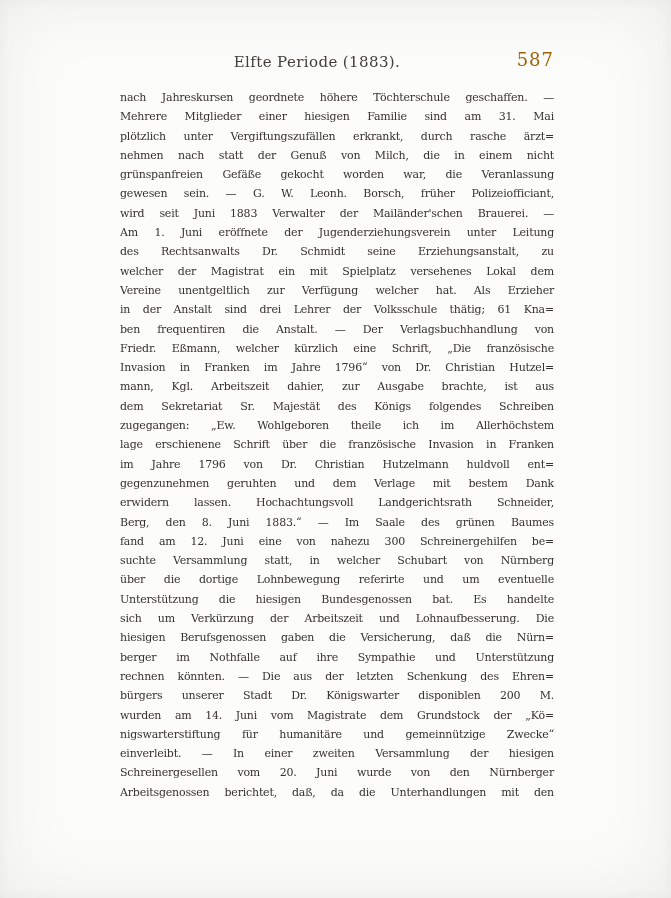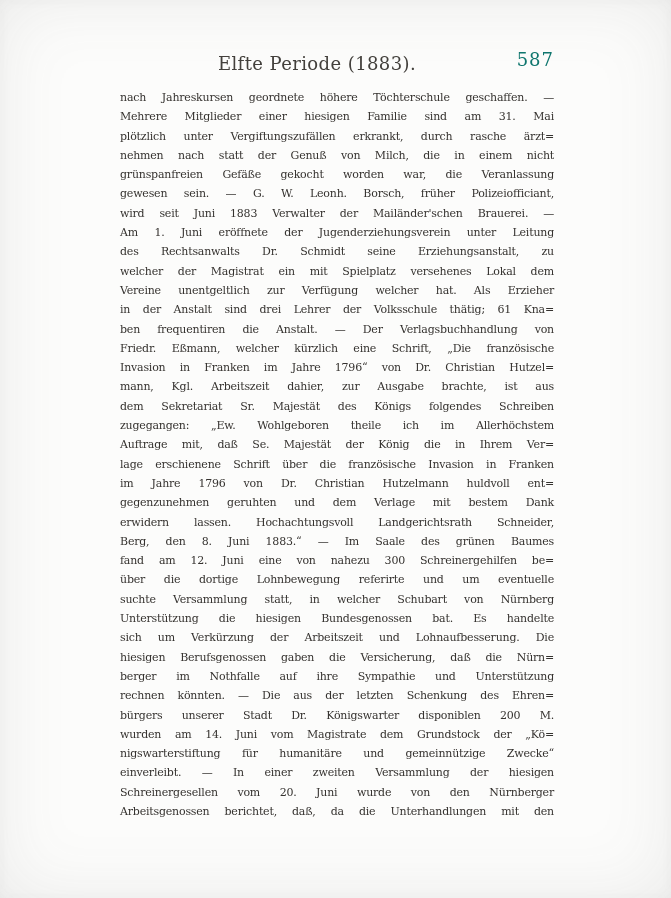--- a/index.html
+++ b/index.html
@@ -16,30 +16,30 @@
     pointer-events: none;
   }
   .page-header {
     position: absolute;
     left: 120px; top: 53px; width: 434px; height: 20px;
   }
   .running-title {
     position: absolute;
     left: 0; right: 40px;
     text-align: center;
-    font-size: 18px;
+    font-size: 15px;
     letter-spacing: 0.4px;
     color: #43403c;
   }
   .page-number {
     position: absolute;
     right: 0; top: -4px;
     font-size: 18px;
     letter-spacing: 1px;
-    color: #0f766e;
+    color: #a16207;
   }
   .text-block {
     position: absolute;
     left: 120px; top: 88px; width: 434px;
     color: #35322f;
   }
   .text-line {
     font-size: 11px;
     letter-spacing: -0.2px;
     line-height: 19.3px;
@@ -72,29 +72,28 @@
     <div class="text-line">des Rechtsanwalts Dr. Schmidt seine Erziehungsanstalt, zu</div>
     <div class="text-line">welcher der Magistrat ein mit Spielplatz versehenes Lokal dem</div>
     <div class="text-line">Vereine unentgeltlich zur Verfügung welcher hat. Als Erzieher</div>
     <div class="text-line">in der Anstalt sind drei Lehrer der Volksschule thätig; 61 Kna=</div>
     <div class="text-line">ben frequentiren die Anstalt. — Der Verlagsbuchhandlung von</div>
     <div class="text-line">Friedr. Eßmann, welcher kürzlich eine Schrift, „Die französische</div>
     <div class="text-line">Invasion in Franken im Jahre 1796“ von Dr. Christian Hutzel=</div>
     <div class="text-line">mann, Kgl. Arbeitszeit dahier, zur Ausgabe brachte, ist aus</div>
     <div class="text-line">dem Sekretariat Sr. Majestät des Königs folgendes Schreiben</div>
     <div class="text-line">zugegangen: „Ew. Wohlgeboren theile ich im Allerhöchstem</div>
-    <div class="text-line">Auftrage mit, daß Se. Majestät der König die in Ihrem Ver=</div>
     <div class="text-line">lage erschienene Schrift über die französische Invasion in Franken</div>
     <div class="text-line">im Jahre 1796 von Dr. Christian Hutzelmann huldvoll ent=</div>
     <div class="text-line">gegenzunehmen geruhten und dem Verlage mit bestem Dank</div>
     <div class="text-line">erwidern lassen. Hochachtungsvoll Landgerichtsrath Schneider,</div>
     <div class="text-line">Berg, den 8. Juni 1883.“ — Im Saale des grünen Baumes</div>
     <div class="text-line">fand am 12. Juni eine von nahezu 300 Schreinergehilfen be=</div>
+    <div class="text-line">suchte Versammlung statt, in welcher Schubart von Nürnberg</div>
     <div class="text-line">über die dortige Lohnbewegung referirte und um eventuelle</div>
-    <div class="text-line">suchte Versammlung statt, in welcher Schubart von Nürnberg</div>
     <div class="text-line">Unterstützung die hiesigen Bundesgenossen bat. Es handelte</div>
     <div class="text-line">sich um Verkürzung der Arbeitszeit und Lohnaufbesserung. Die</div>
     <div class="text-line">hiesigen Berufsgenossen gaben die Versicherung, daß die Nürn=</div>
     <div class="text-line">berger im Nothfalle auf ihre Sympathie und Unterstützung</div>
     <div class="text-line">rechnen könnten. — Die aus der letzten Schenkung des Ehren=</div>
     <div class="text-line">bürgers unserer Stadt Dr. Königswarter disponiblen 200 M.</div>
     <div class="text-line">wurden am 14. Juni vom Magistrate dem Grundstock der „Kö=</div>
     <div class="text-line">nigswarterstiftung für humanitäre und gemeinnützige Zwecke“</div>
     <div class="text-line">einverleibt. — In einer zweiten Versammlung der hiesigen</div>
     <div class="text-line">Schreinergesellen vom 20. Juni wurde von den Nürnberger</div>

